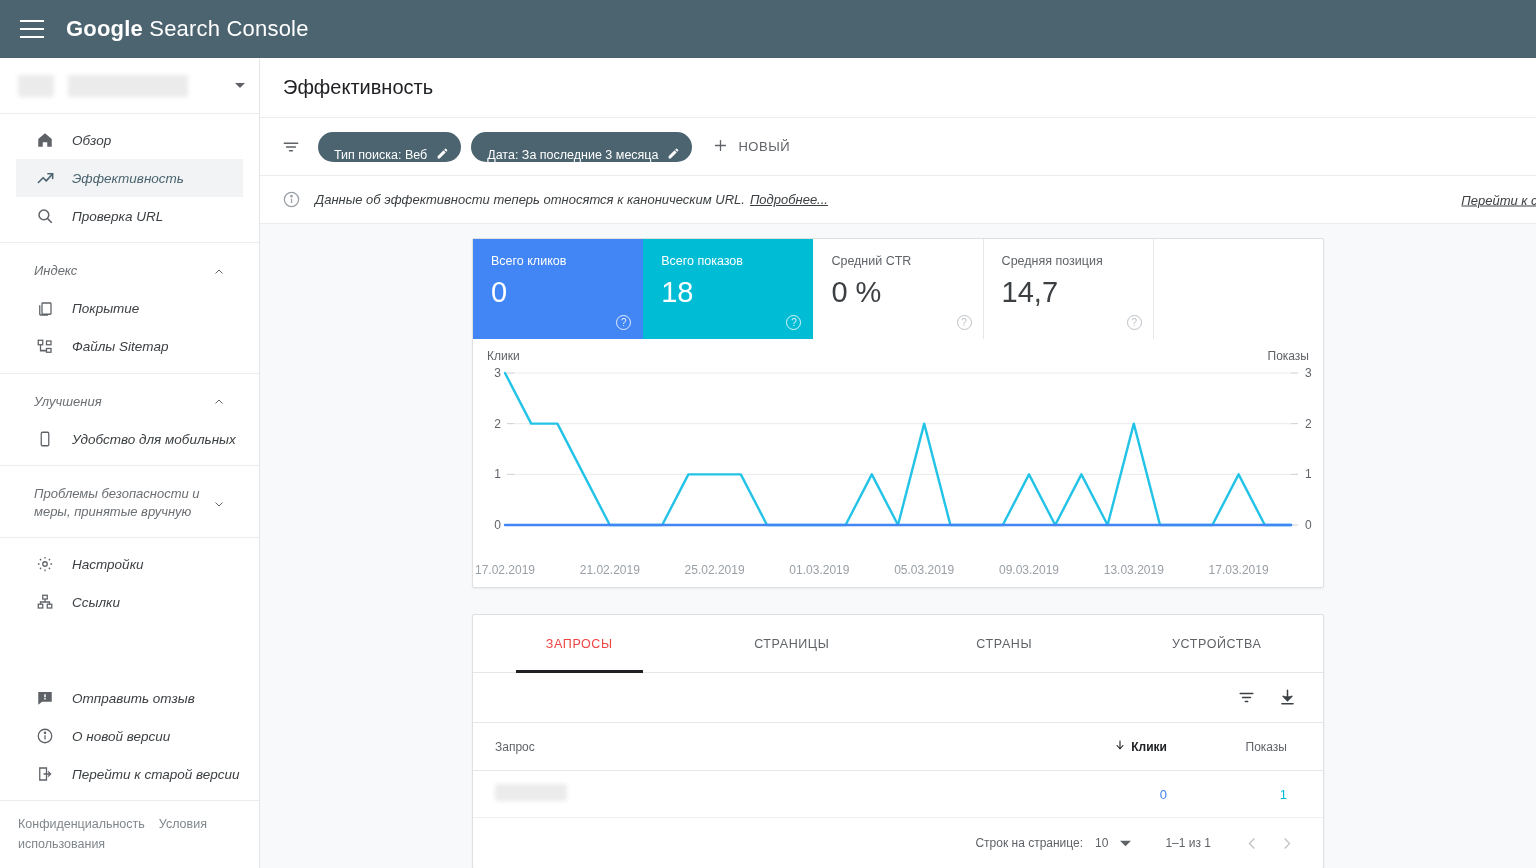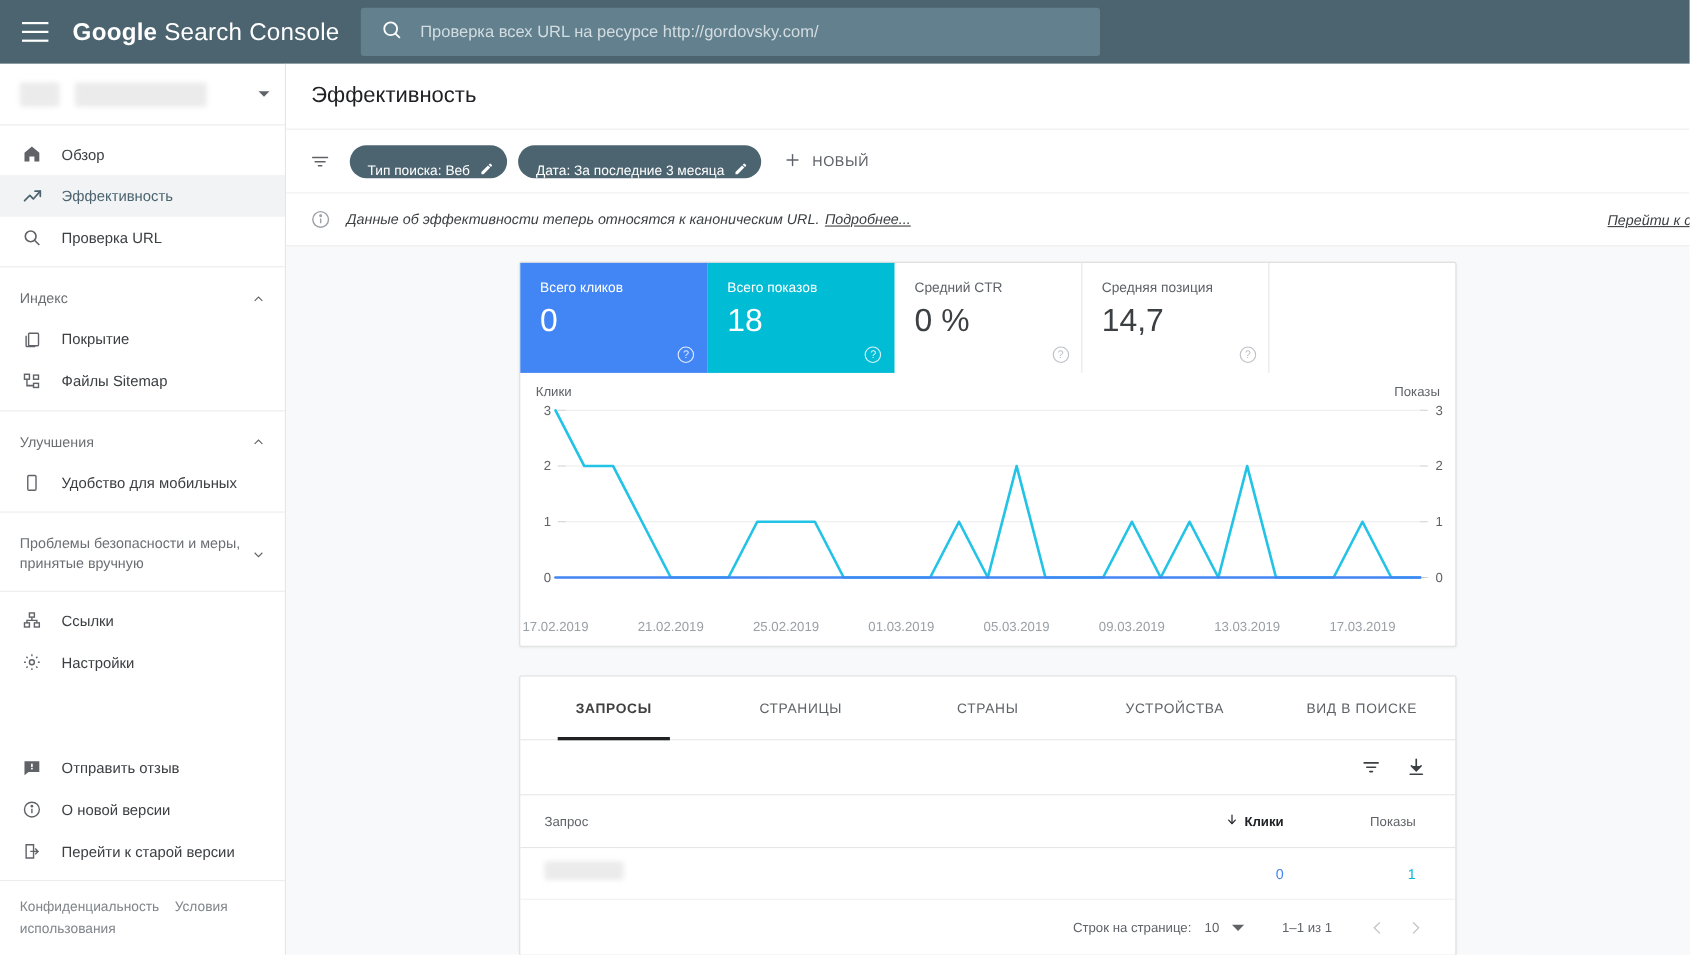--- a/index.html
+++ b/index.html
@@ -65,21 +65,21 @@
     filter: blur(2.2px);
   }
   .prop-select .r1 { width: 36px; height: 22px; }
   .prop-select .r2 { width: 120px; height: 22px; margin-left: 14px; }
   .caret-down {
     margin-left: auto;
     width: 0; height: 0;
     border-left: 5px solid transparent; border-right: 5px solid transparent;
     border-top: 5px solid #5f6368;
   }
-  .nav-group { padding: 7px 0; border-bottom: 1px solid #ececec; }
+  .nav-group { padding: 7px 16px; border-bottom: 1px solid #ececec; font-style: italic; }
   .nav-group.noborder { border-bottom: none; }
   .nav-item {
     height: 38px; display: flex; align-items: center;
     padding-left: 18px; cursor: pointer; position: relative;
     font-size: 13.5px; color: #3c4043;
   }
   .nav-item .ico {
     width: 22px; height: 22px; flex: none;
     display: flex; align-items: center; justify-content: center;
     margin-right: 16px;
@@ -189,21 +189,21 @@
   }
 
   
   .tablecard { margin-top: 26px; }
   .tabs { display: flex; height: 58px; border-bottom: 1px solid #e6e6e6; }
   .tab {
     flex: 1 1 0; display: flex; align-items: center; justify-content: center;
     font-size: 12.5px; letter-spacing: .6px; color: #5f6368;
     cursor: pointer; position: relative;
   }
-  .tab.active { color: #404040; font-weight: 700; }
+  .tab.active { color: #ef4444; font-weight: 400; }
   .tab.active::after {
     content: ""; position: absolute; left: 20%; right: 20%; bottom: -1px;
     height: 3px; background: #202124;
   }
   .tabletools {
     height: 50px; display: flex; align-items: center; justify-content: flex-end;
     gap: 22px; padding-right: 26px; border-bottom: 1px solid #e6e6e6;
   }
   .thead {
     height: 48px; display: flex; align-items: center;
@@ -236,29 +236,20 @@
 <div class="topbar">
   <div class="hamburger">
     <span></span>
       <span></span>
       <span></span>
   </div>
   <div class="brand">
     <b>Google</b>
     <i>Search Console</i>
   </div>
-  <div class="searchwrap">
-    <span class="sicon">
-      <svg width="20" height="20" viewBox="0 0 24 24" fill="none" stroke="#ffffff" stroke-width="2">
-        <circle cx="11" cy="11" r="7"></circle>
-          <line x1="16.2" y1="16.2" x2="21" y2="21"></line>
-      </svg>
-    </span>
-    <input class="searchinput" type="text" value="" placeholder="Проверка всех URL на ресурсе http://gordovsky.com/" style="">
-  </div>
 </div>
 
 <div class="sidebar">
 
   <div class="prop-select">
     <span class="redact r1"></span>
     <span class="redact r2"></span>
     <span class="caret-down"></span>
   </div>
 
@@ -349,36 +340,36 @@
             <polyline points="5,9 12,16 19,9"></polyline>
           </svg>
       </span>
     </div>
   </div>
 
   <div class="nav-group noborder">
     <div class="nav-item">
       <span class="ico">
         <svg width="18" height="18" viewBox="0 0 24 24" fill="none" stroke="#5f6368" stroke-width="1.7">
+          <circle cx="12" cy="12" r="3"></circle>
+          <path d="M12 2.5v2.2M12 19.3v2.2M21.5 12h-2.2M4.7 12H2.5M18.7 5.3l-1.6 1.6M6.9 17.1l-1.6 1.6M18.7 18.7l-1.6-1.6M6.9 6.9L5.3 5.3"></path>
+        </svg>
+      </span>
+      <span class="lbl">Настройки</span>
+    </div>
+    <div class="nav-item">
+      <span class="ico">
+        <svg width="18" height="18" viewBox="0 0 24 24" fill="none" stroke="#5f6368" stroke-width="1.7">
           <rect x="9" y="3" width="6" height="5"></rect>
             <rect x="3" y="15" width="6" height="5"></rect>
           <rect x="15" y="15" width="6" height="5"></rect>
             <path d="M12 8v4M6 15v-3h12v3"></path>
         </svg>
       </span>
       <span class="lbl">Ссылки</span>
-    </div>
-    <div class="nav-item">
-      <span class="ico">
-        <svg width="18" height="18" viewBox="0 0 24 24" fill="none" stroke="#5f6368" stroke-width="1.7">
-          <circle cx="12" cy="12" r="3"></circle>
-          <path d="M12 2.5v2.2M12 19.3v2.2M21.5 12h-2.2M4.7 12H2.5M18.7 5.3l-1.6 1.6M6.9 17.1l-1.6 1.6M18.7 18.7l-1.6-1.6M6.9 6.9L5.3 5.3"></path>
-        </svg>
-      </span>
-      <span class="lbl">Настройки</span>
     </div>
   </div>
 
   <div class="spacer"></div>
 
   <div class="nav-group noborder">
     <div class="nav-item">
       <span class="ico">
         <svg width="18" height="18" viewBox="0 0 24 24" fill="#5f6368">
             <path d="M3 4h18v13H8l-5 4z"></path>
@@ -540,23 +531,20 @@
           </div>
         <div class="tab">
             <span>СТРАНИЦЫ</span>
           </div>
         <div class="tab">
             <span>СТРАНЫ</span>
           </div>
         <div class="tab">
             <span>УСТРОЙСТВА</span>
           </div>
-        <div class="tab">
-            <span>ВИД В ПОИСКЕ</span>
-          </div>
       </div>
 
       <div class="tabletools">
         <span style="display:flex;cursor:pointer;">
           <svg width="19" height="19" viewBox="0 0 24 24" fill="none" stroke="#3c4043" stroke-width="1.9" stroke-linecap="round">
             <line x1="4" y1="7" x2="20" y2="7"></line>
               <line x1="7" y1="12" x2="17" y2="12"></line>
               <line x1="10.5" y1="17" x2="13.5" y2="17"></line>
           </svg>
         </span>

